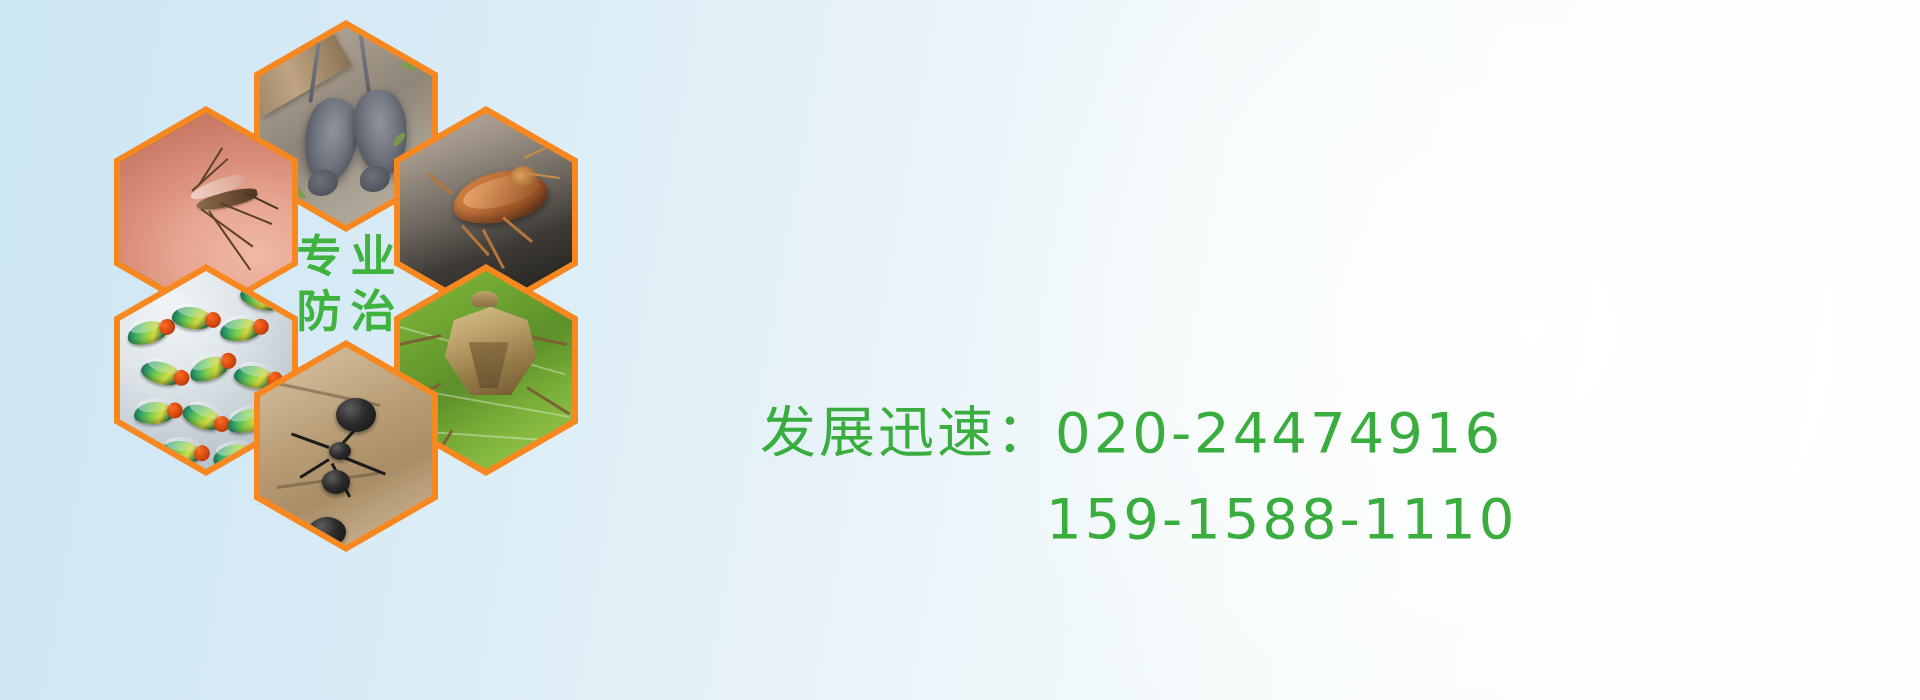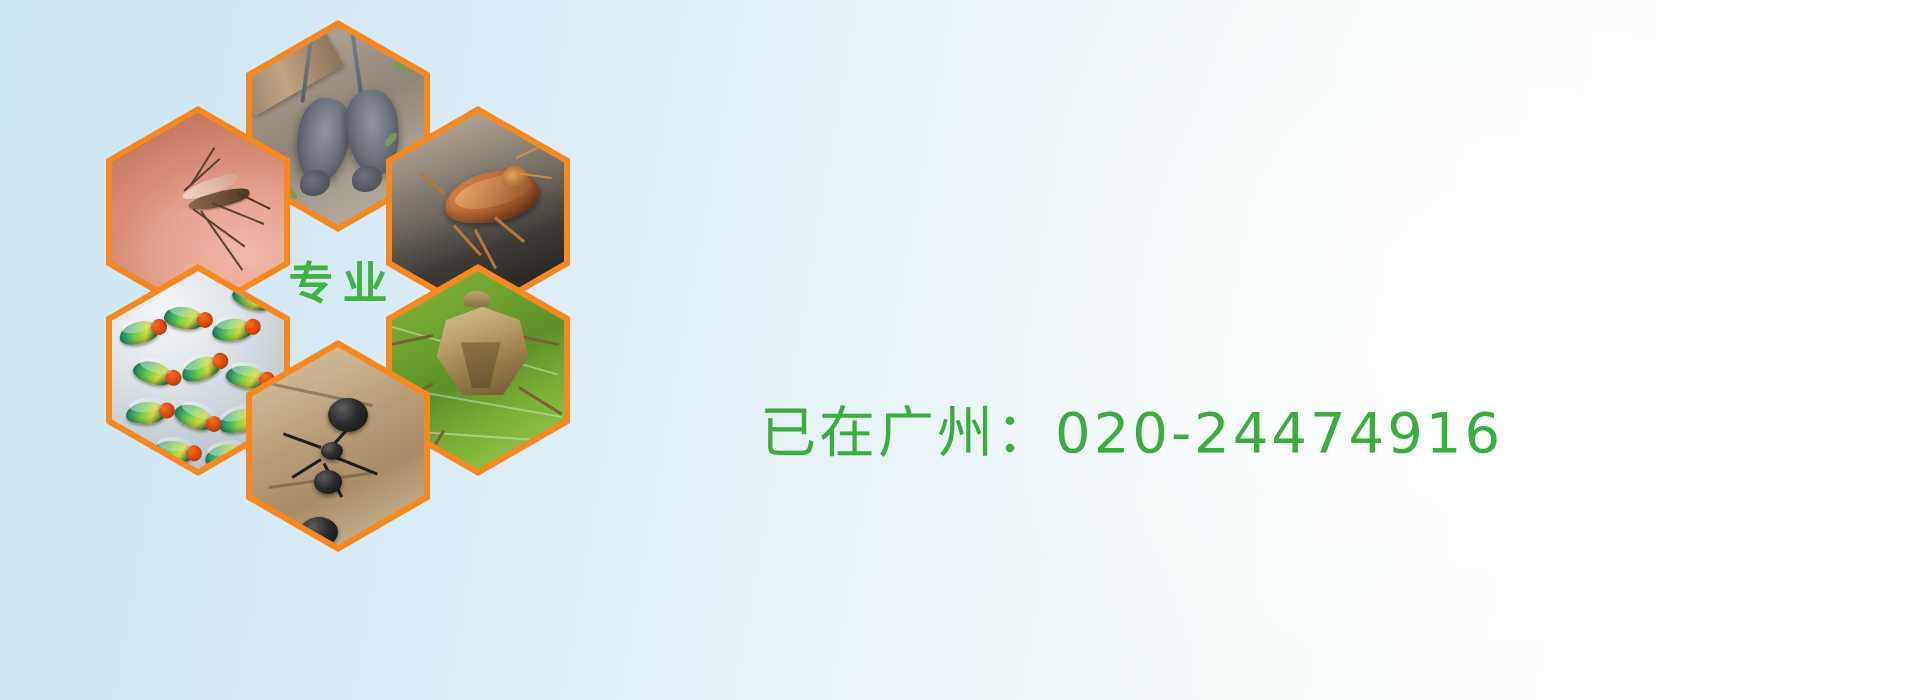--- a/index.html
+++ b/index.html
@@ -44,21 +44,21 @@
     background: radial-gradient(circle at 50% 50%,
                 rgba(255,255,255,0.85) 0%,
                 rgba(255,255,255,0.45) 45%,
                 rgba(255,255,255,0.0) 72%);
     pointer-events: none;
   }
 
   
   .honeycomb {
     position: absolute;
-    left: 88px;
+    left: 96px;
     top: 8px;
     width: 500px;
     height: 570px;
     z-index: 3;
     text-align: right;
   }
 
   .hex {
     position: absolute;
     width: 184px;
@@ -436,20 +436,21 @@
           <div class="rleg rl1"></div>
           <div class="rleg rl2"></div>
           <div class="rleg rl3"></div>
         </div>
       </div>
     </div>
 
     <div class="hex hex-center">
       <div class="inner">
         <div class="slogan-line">专业</div>
+        <div class="slogan-line">防治</div>
       </div>
     </div>
 
     <div class="hex hex-lowleft">
       <div class="inner">
         <div class="photo ph-flies">
           <div class="fly f1"></div>
           <div class="fly f2"></div>
           <div class="fly f3"></div>
           <div class="fly f4"></div>
@@ -501,19 +502,22 @@
       </div>
     </div>
 
   </div>
 
   <div class="content">
 
 
     <div class="contact">
       <div class="contact-line">
-        <span>已在广州：</span><span>020-24474916</span>
+        <span>发展迅速：</span><span>020-24474916</span>
+      </div>
+      <div class="contact-line contact-line-2">
+        <span>159-1588-1110</span>
       </div>
     </div>
 
   </div>
 
 </div>
 
 </body></html>

